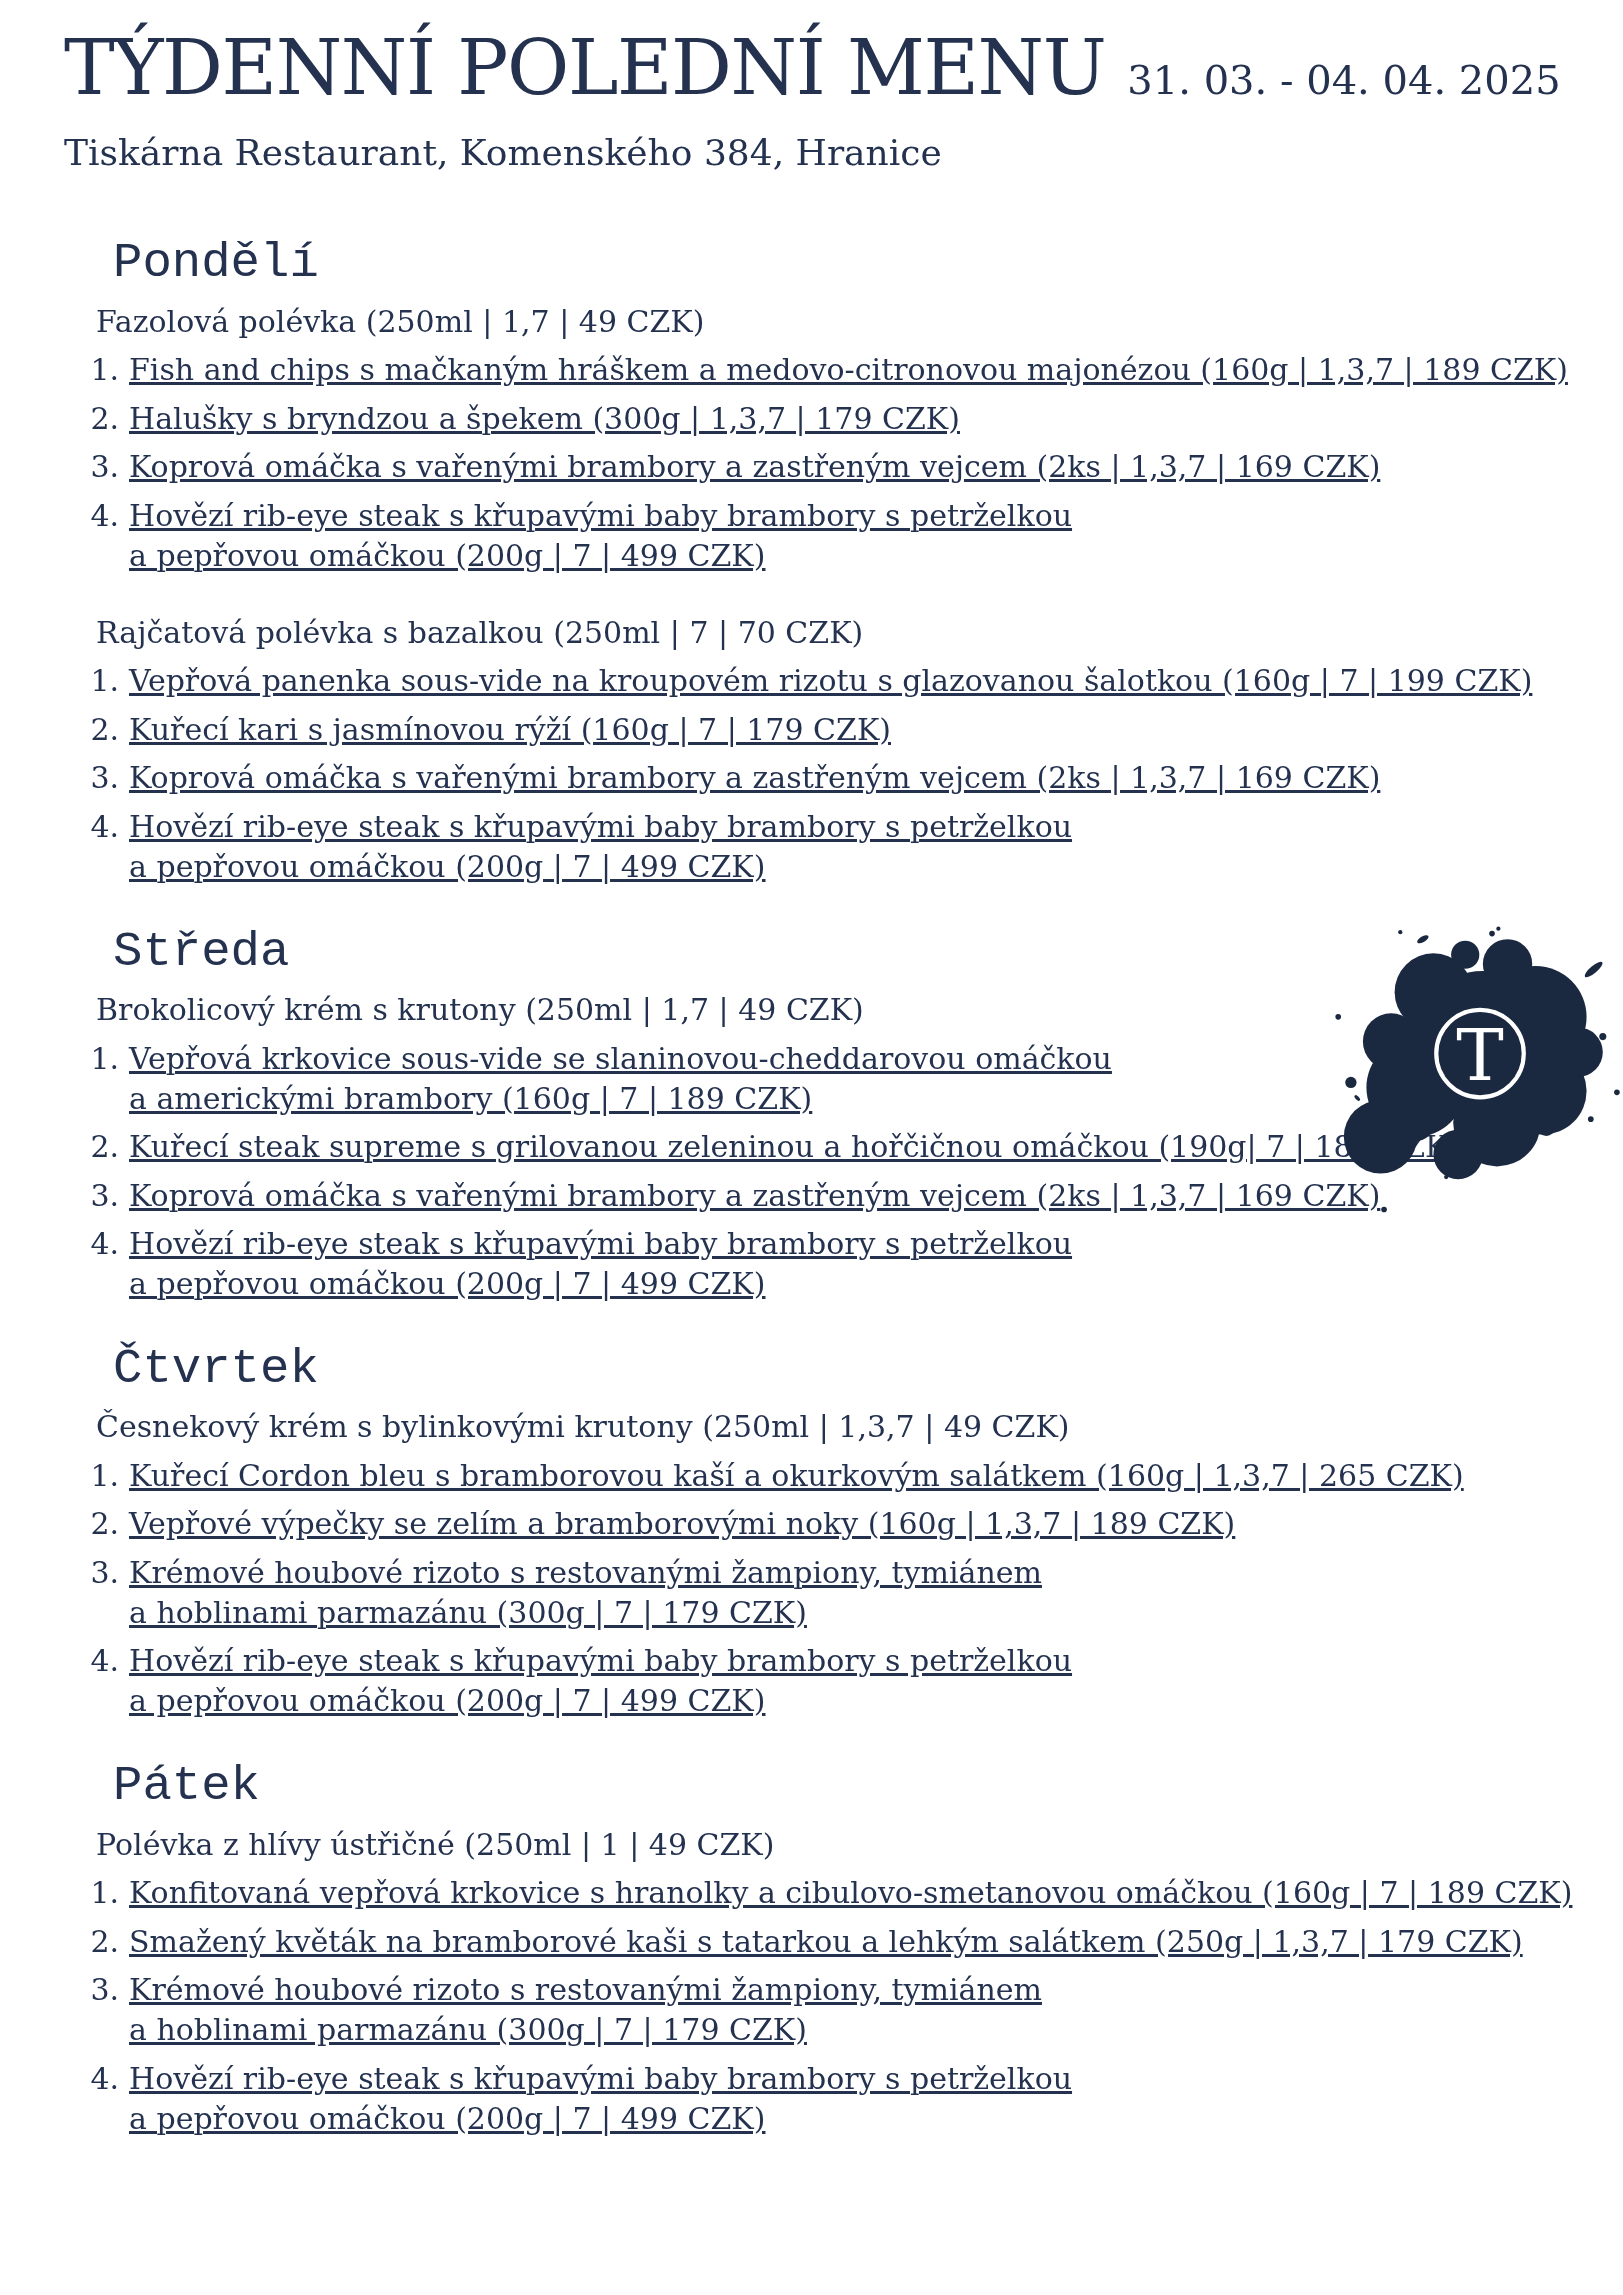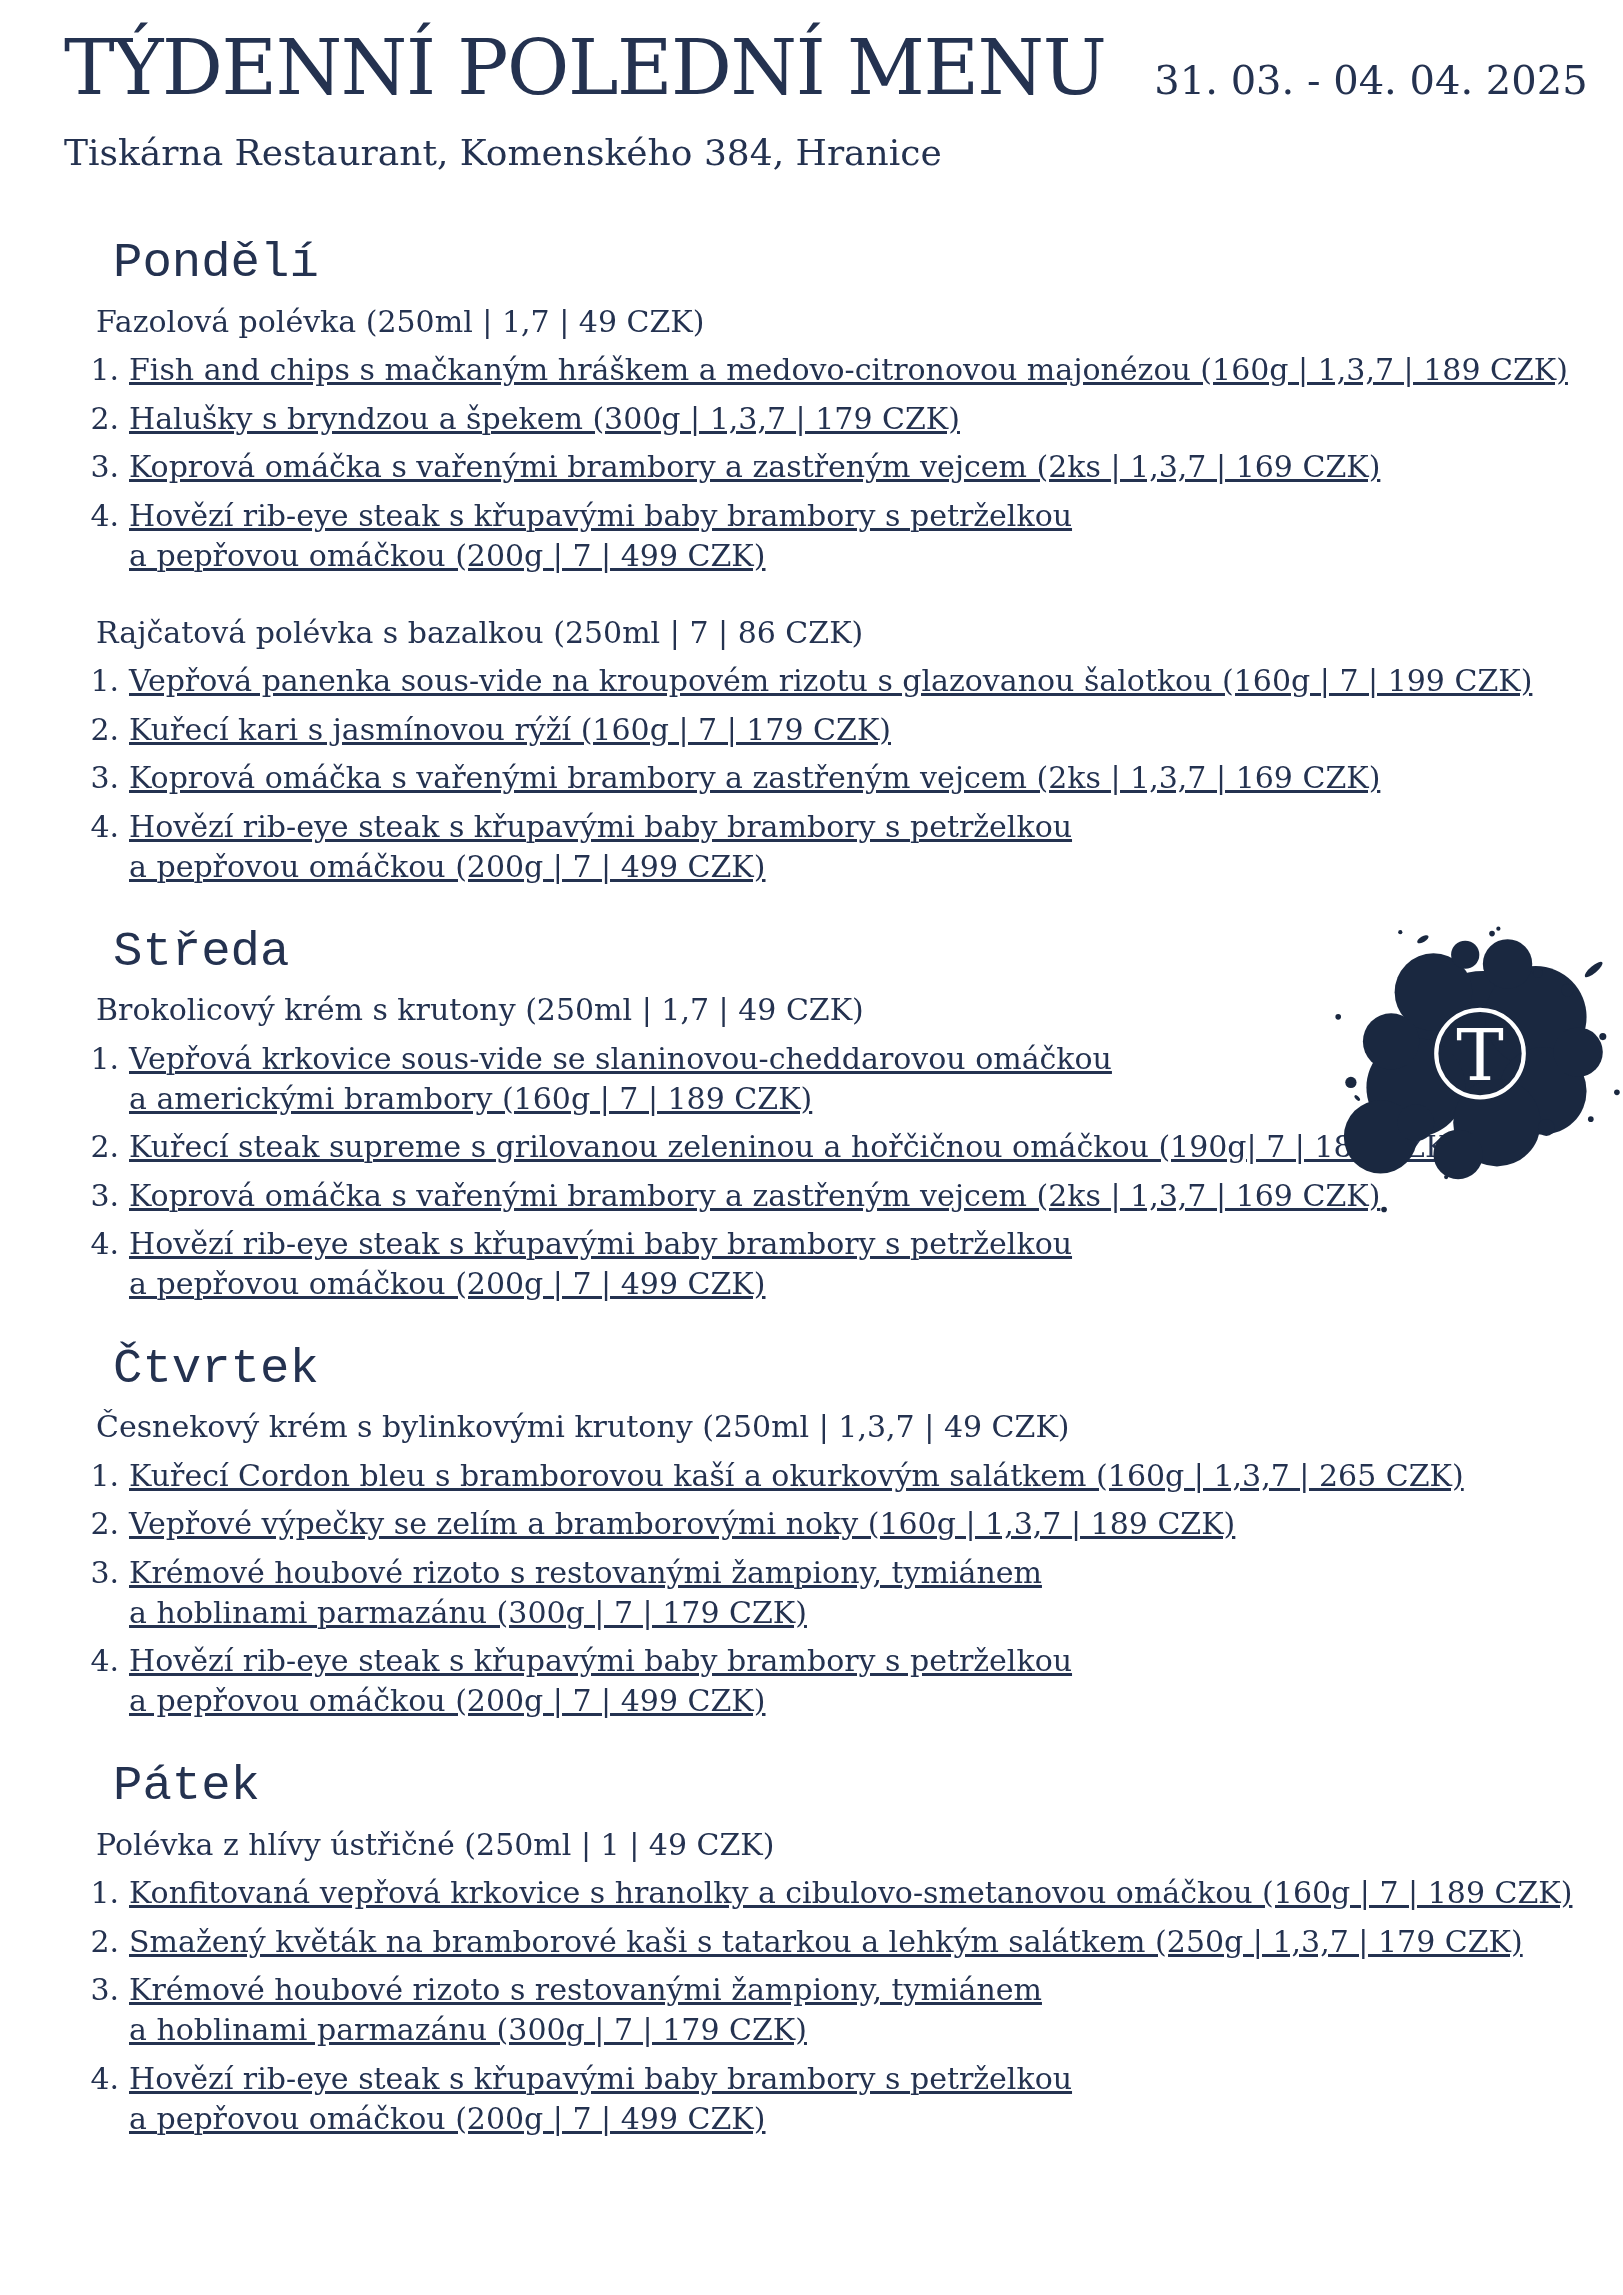--- a/index.html
+++ b/index.html
@@ -3,21 +3,21 @@
 <meta charset="utf-8">
 <style>
   html,body{margin:0;padding:0;background:#ffffff;}
   body{
     width:1623px;height:2295px;position:relative;overflow:hidden;
     font-family:"DejaVu Serif","Liberation Serif",serif;
     color:#243250;
   }
   .page{padding:24px 28px 0 64px;}
 
-  .title-row{display:flex;align-items:baseline;gap:49px;}
+  .title-row{display:flex;align-items:baseline;gap:22px;}
   .main-title{
     font-size:76px;line-height:1.15;letter-spacing:-1.4px;
     font-weight:500;white-space:nowrap;
   }
   .date-range{font-size:40px;letter-spacing:0;white-space:nowrap;font-weight:400;}
   .subtitle{font-size:36px;margin-top:21px;}
 
   .day-section{margin-top:37px;}
   .day-section.first{margin-top:62px;}
   .day-title{font-size:49px;line-height:1.15;margin-left:49px;font-weight:500;font-family:Liberation Mono, monospace;}
@@ -67,21 +67,21 @@
         <span class="num">4.</span>
         <span class="text">
             <span>Hovězí rib-eye steak s křupavými baby brambory s petrželkou</span>
             <span>a pepřovou omáčkou (200g | 7 | 499 CZK)</span>
           </span>
       </div>
     </div>
   </div>
 
   <div class="day-section">
-    <div class="soup-line">Rajčatová polévka s bazalkou (250ml | 7 | 86 CZK)</div>
+    <div class="soup-line">Rajčatová polévka s bazalkou (250ml | 7 | 70 CZK)</div>
     <div class="items">
       <div class="item">
         <span class="num">1.</span>
         <span class="text">
             <span>Vepřová panenka sous-vide na kroupovém rizotu s glazovanou šalotkou (160g | 7 | 199 CZK)</span>
           </span>
       </div>
       <div class="item">
         <span class="num">2.</span>
         <span class="text">

